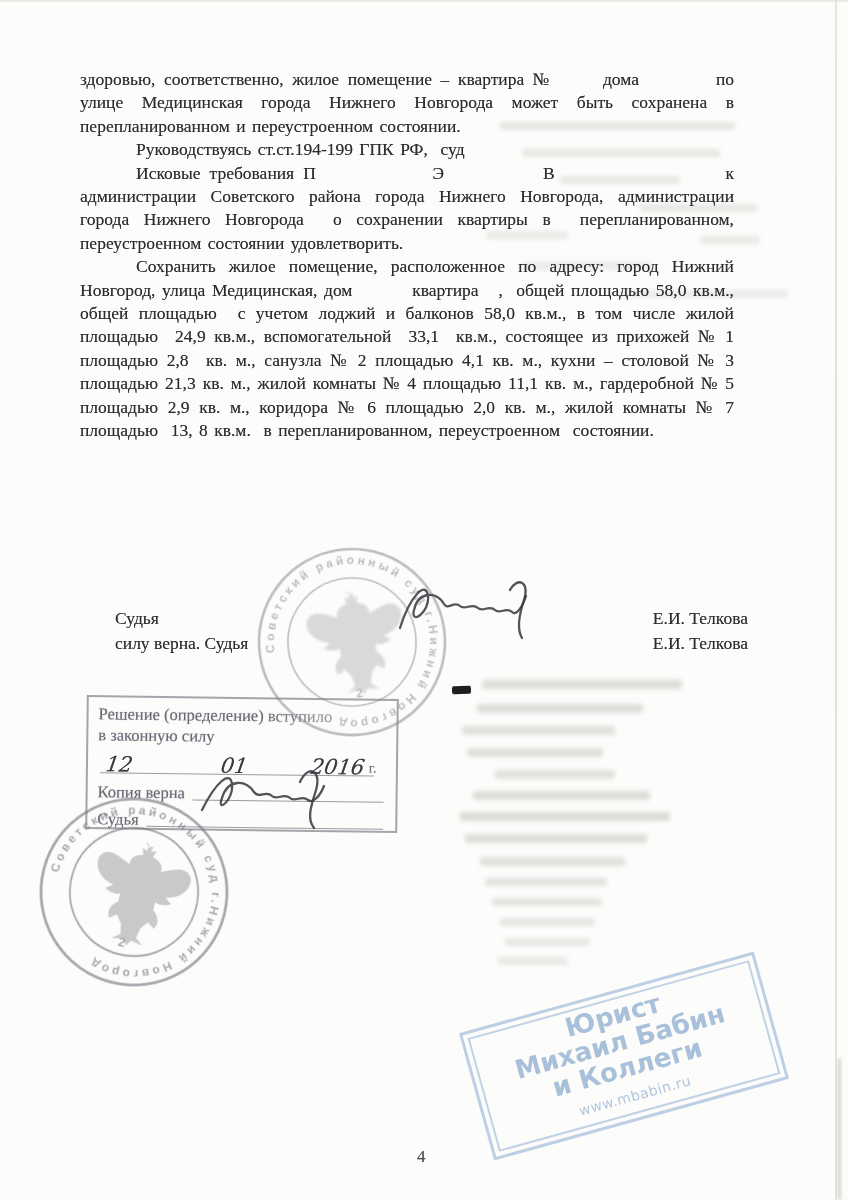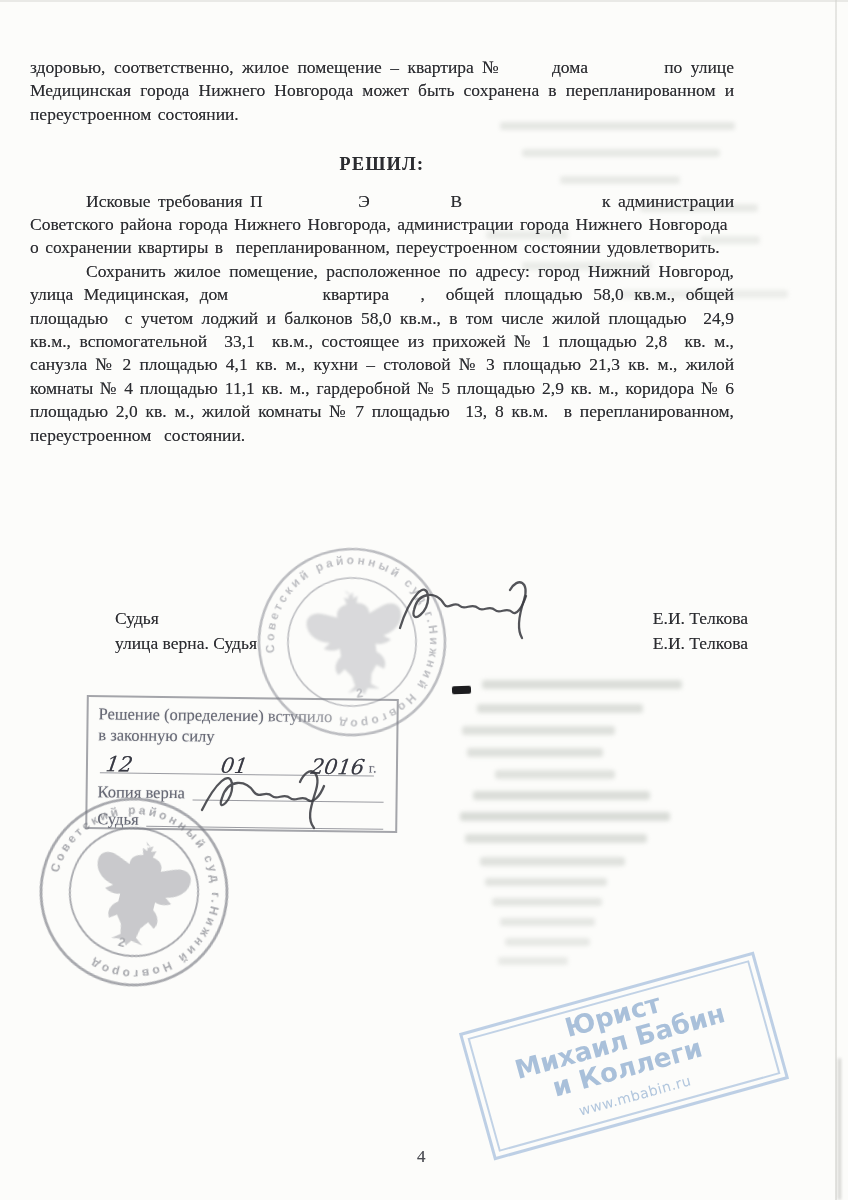--- a/index.html
+++ b/index.html
@@ -4,22 +4,22 @@
 <style>
   html,body{margin:0;padding:0;background:#e8e8e6;}
   .page{
     position:relative;width:848px;height:1200px;margin:0 auto;
     background:#fcfcfa;overflow:hidden;
     font-family:"Liberation Serif","DejaVu Serif",serif;
     color:#2b2c30;
   }
   
   .textcol{
-    position:absolute;left:0;top:0;width:787px;
-    padding:56px 53px 0 30px;box-sizing:border-box;
+    position:absolute;left:0;top:12px;width:787px;
+    padding:56px 53px 0 80px;box-sizing:border-box;
     font-size:17.5px;line-height:23.4px;
     text-align:justify;word-spacing:2px;
     text-shadow:0 0 .6px rgba(45,46,52,.55);
   }
   .textcol p{margin:0;text-indent:56px;}
   .textcol p.cont{text-indent:0;}
   .heading{
     margin:27px 0 13px 0 !important;text-indent:0 !important;
     text-align:center;font-weight:bold;font-size:18px;letter-spacing:1.5px;
   }
@@ -135,32 +135,32 @@
     <div class="bleed" style="left:480px;top:857px;width:145px;height:9px;opacity:.34"></div>
     <div class="bleed" style="left:485px;top:878px;width:122px;height:8px;opacity:.32"></div>
     <div class="bleed" style="left:492px;top:898px;width:110px;height:8px;opacity:.3"></div>
     <div class="bleed" style="left:500px;top:918px;width:95px;height:8px;opacity:.28"></div>
     <div class="bleed" style="left:505px;top:938px;width:85px;height:8px;opacity:.26"></div>
     <div class="bleed" style="left:498px;top:957px;width:70px;height:8px;opacity:.24"></div>
   </div>
 
   <div class="textcol">
     <p class="cont">здоровью, соответственно, жилое помещение – квартира №&nbsp;&nbsp;&nbsp;&nbsp;&nbsp; дома &nbsp;&nbsp;&nbsp;&nbsp;&nbsp;&nbsp;&nbsp; по улице Медицинская города Нижнего Новгорода может быть сохранена в перепланированном и переустроенном состоянии.</p>
-    <p class="heading">РЕШИЛ:</p>
+    <p>Руководствуясь ст.ст.194-199 ГПК РФ,&nbsp; суд</p>
     <p>Исковые требования П&nbsp;&nbsp;&nbsp;&nbsp;&nbsp;&nbsp;&nbsp;&nbsp;&nbsp;&nbsp;&nbsp;&nbsp; Э&nbsp;&nbsp;&nbsp;&nbsp;&nbsp;&nbsp;&nbsp;&nbsp;&nbsp;&nbsp; В&nbsp;&nbsp;&nbsp;&nbsp;&nbsp;&nbsp;&nbsp;&nbsp;&nbsp;&nbsp;&nbsp;&nbsp;&nbsp;&nbsp;&nbsp;&nbsp;&nbsp;&nbsp; к администрации Советского района города Нижнего Новгорода, администрации города Нижнего Новгорода&nbsp; о сохранении квартиры в&nbsp; перепланированном, переустроенном состоянии удовлетворить.</p>
     <p>Сохранить жилое помещение, расположенное по адресу: город Нижний Новгород, улица Медицинская, дом &nbsp;&nbsp;&nbsp;&nbsp;&nbsp;&nbsp;&nbsp; квартира &nbsp;&nbsp;,&nbsp; общей площадью 58,0 кв.м., общей площадью&nbsp; с учетом лоджий и балконов 58,0 кв.м., в том числе жилой площадью&nbsp; 24,9 кв.м., вспомогательной&nbsp; 33,1&nbsp; кв.м., состоящее из прихожей № 1 площадью 2,8&nbsp; кв. м., санузла № 2 площадью 4,1 кв. м., кухни – столовой № 3 площадью 21,3 кв. м., жилой комнаты № 4 площадью 11,1 кв. м., гардеробной № 5 площадью 2,9 кв. м., коридора № 6 площадью 2,0 кв. м., жилой комнаты № 7 площадью&nbsp; 13, 8 кв.м.&nbsp; в перепланированном, переустроенном&nbsp; состоянии.</p>
   </div>
 
   <div class="sigblock">
     <div class="sigrow">
       <span>Судья</span>
       <span>Е.И. Телкова</span>
     </div>
     <div class="sigrow">
-      <span>улица верна. Судья</span>
+      <span>силу верна. Судья</span>
       <span>Е.И. Телкова</span>
     </div>
   </div>
 
   <div class="entry-stamp">
     <div class="l1">Решение (определение) вступило</div>
     <div>в законную силу</div>
     <div class="daterow">
       <span class="uline"></span>
       <span class="hand day">12</span>

